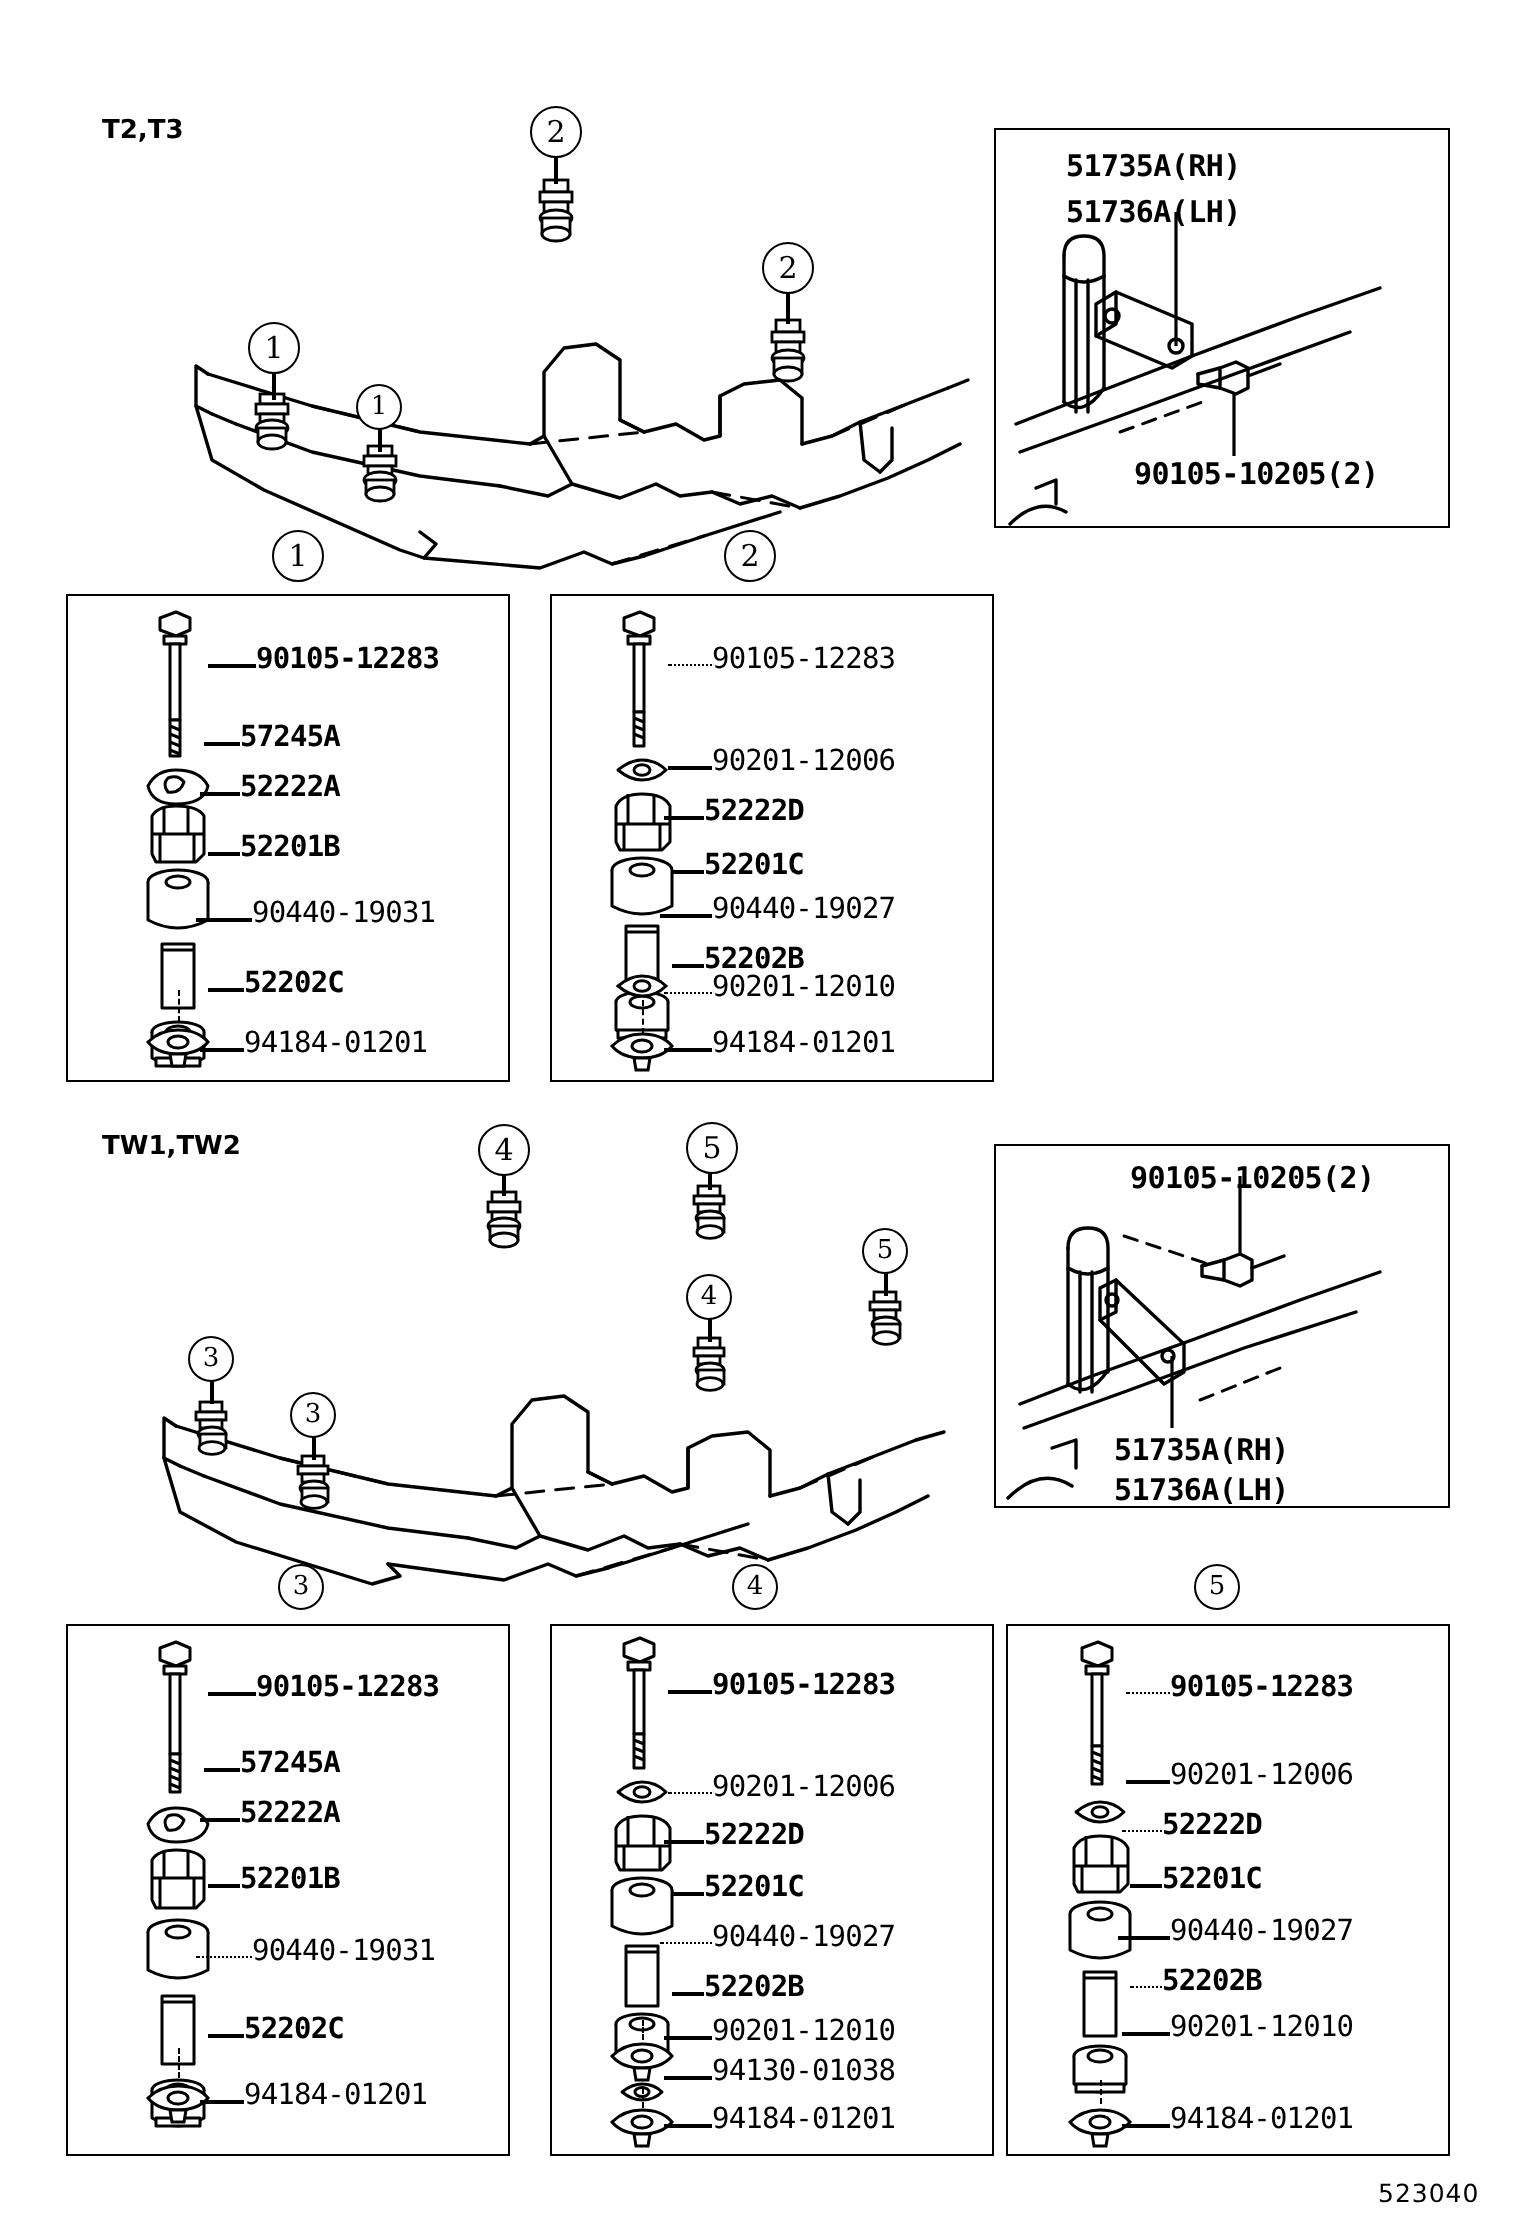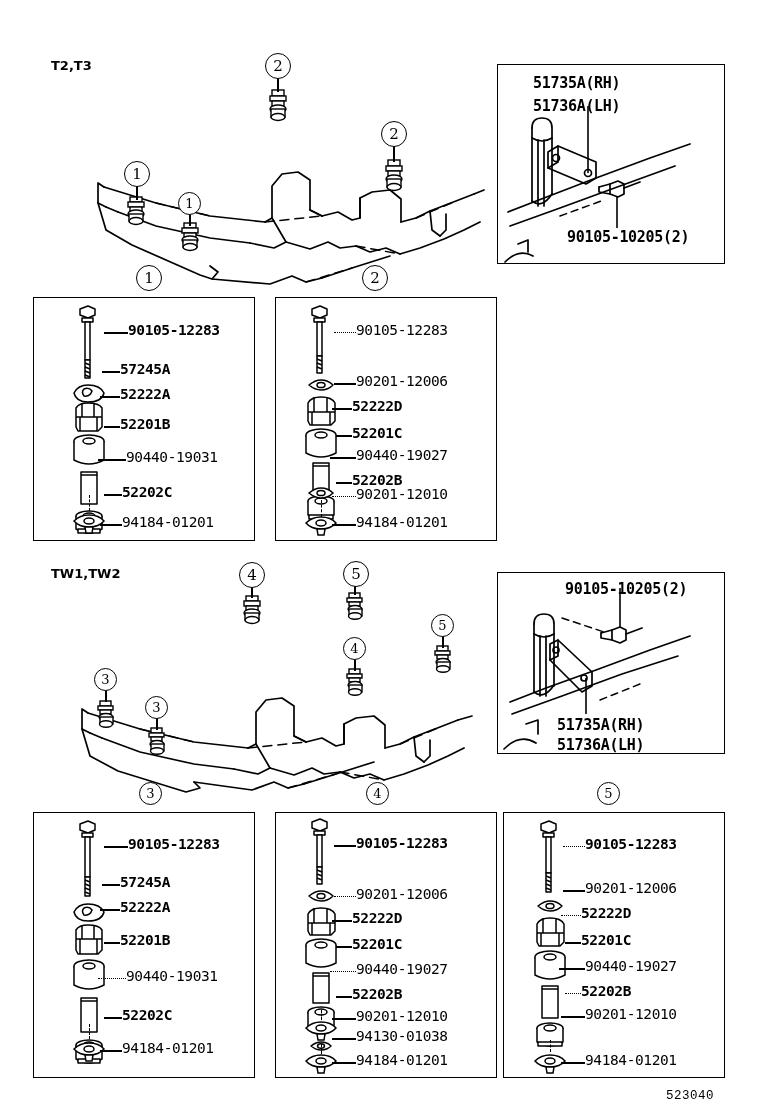--- a/index.html
+++ b/index.html
@@ -684,15 +684,15 @@
 
   <div class="lead-h dot" style="left:565px;top:993px;width:16px;"></div>
   <div class="partlabel bold" style="left:581px;top:983px;">52202B</div>
 
   <div class="lead-h thick" style="left:561px;top:1016px;width:24px;"></div>
   <div class="partlabel" style="left:585px;top:1006px;">90201-12010</div>
 
   <div class="lead-h thick" style="left:561px;top:1062px;width:24px;"></div>
   <div class="partlabel" style="left:585px;top:1052px;">94184-01201</div>
 
-  <div class="footcode" style="left:666px;top:1089px;font-family:Liberation Mono, monospace;">523040</div>
+  <div class="footcode" style="left:689px;top:1089px;">523040</div>
 
 </div>
 
 </body></html>

